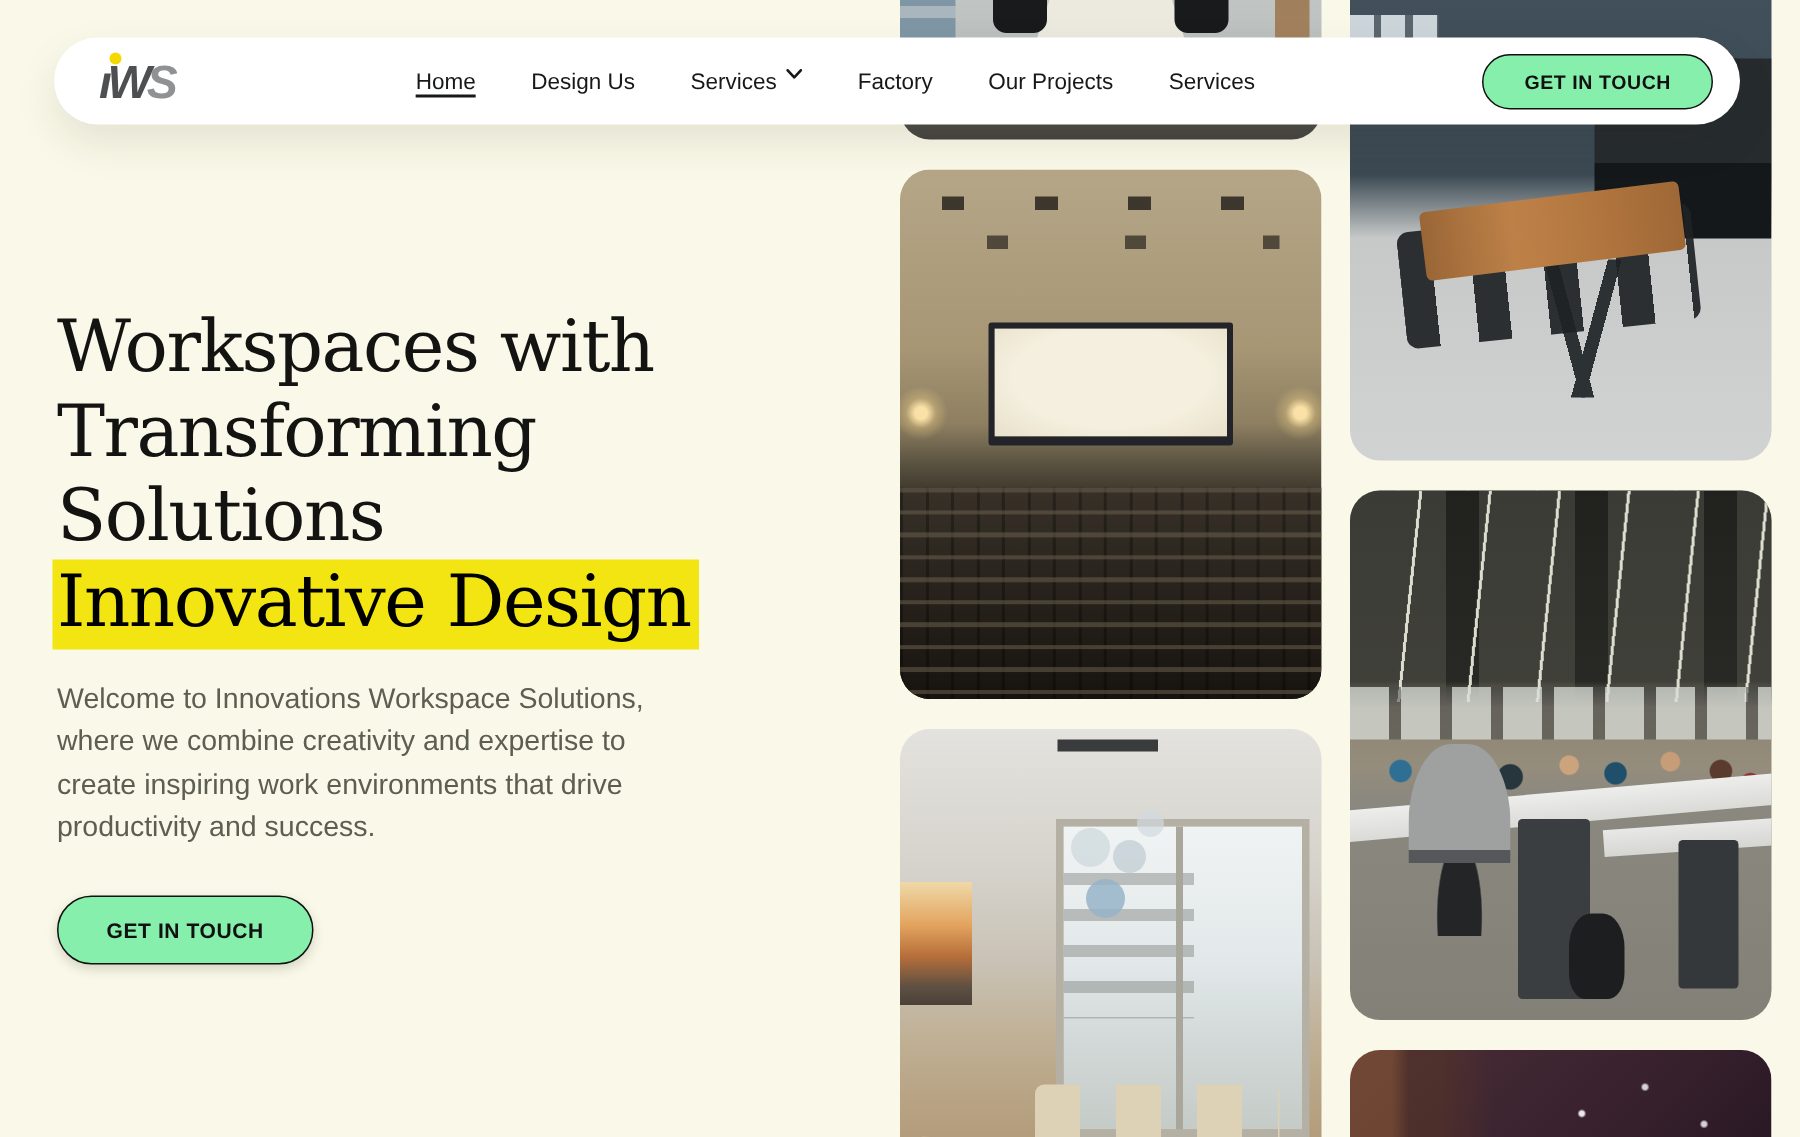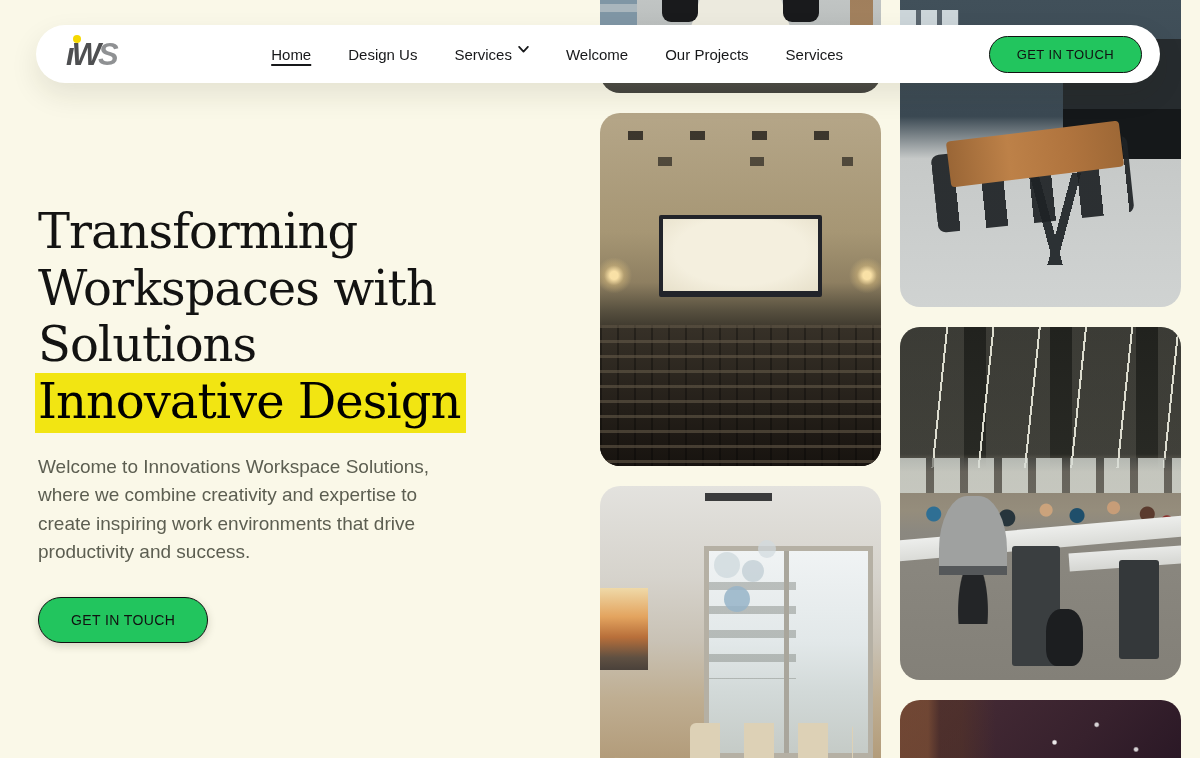--- a/index.html
+++ b/index.html
@@ -18,22 +18,22 @@
     font-style:italic; font-weight:bold; font-size:31px; letter-spacing:-3px; line-height:1; padding-right:10px; }
   .logo .li { color:#4e4f51; }
   .logo .lw { color:#4e4f51; }
   .logo .ls { color:#8f9193; }
   .logo-dot { position:absolute; left:7px; top:-4px; width:8px; height:8px; border-radius:50%; background:#F5D800; }
   .nav-links { display:flex; align-items:center; gap:37px; margin:0 auto; }
   .nav-link { font-size:15px; font-weight:500; color:#17181a; cursor:pointer; display:flex; align-items:flex-start; gap:6px; }
   .nav-link.active { text-decoration:underline; text-underline-offset:4px; text-decoration-thickness:1.5px; }
   .chev { width:11px; height:7px; display:inline-block; }
   .btn-pill {
-    background:#22c55e; border:1.7px solid #111; color:#111;
-    border-radius:20px; font-weight:normal; letter-spacing:.4px; cursor:pointer;
+    background:#86efac; border:1.7px solid #111; color:#111;
+    border-radius:20px; font-weight:bold; letter-spacing:.4px; cursor:pointer;
     font-family:"Liberation Sans", sans-serif;
     text-align:right;
   }
   .nav-cta { height:37px; padding:0 27px; font-size:13px; }
 
   
   .hero { position:absolute; left:38px; top:203px; width:540px; z-index:5; }
   .hero h1 { font-family:"DejaVu Serif", serif; font-weight:500; font-size:48px; line-height:1.18; color:#131312; letter-spacing:-1px; }
   .hero h1 span { display:block; }
   .hl { display:inline-block; background:#F2E512; padding:0 6px 3px 3px; margin-left:-3px; }
@@ -225,36 +225,36 @@
       <a class="nav-link">
         <span>Design Us</span>
       </a>
       <a class="nav-link">
         <span>Services</span>
         <svg class="chev" viewBox="0 0 12 8">
           <path d="M1 1 L6 6.4 L11 1" fill="none" stroke="#17181a" stroke-width="2" stroke-linecap="round" stroke-linejoin="round"></path>
         </svg>
       </a>
       <a class="nav-link">
-        <span>Welcome</span>
+        <span>Factory</span>
       </a>
       <a class="nav-link">
         <span>Our Projects</span>
       </a>
       <a class="nav-link">
         <span>Services</span>
       </a>
     </div>
     <button class="btn-pill nav-cta">GET IN TOUCH</button>
   </div>
 
   <div class="hero">
     <h1>
+      <span>Workspaces with</span>
       <span>Transforming</span>
-      <span>Workspaces with</span>
       <span>Solutions</span>
       <span><mark class="hl">Innovative Design</mark></span>
     </h1>
     <p>Welcome to Innovations Workspace Solutions, where we combine creativity and expertise to create inspiring work environments that drive productivity and success.</p>
     <button class="btn-pill hero-cta">GET IN TOUCH</button>
   </div>
 
 </div>
 
 </body></html>

